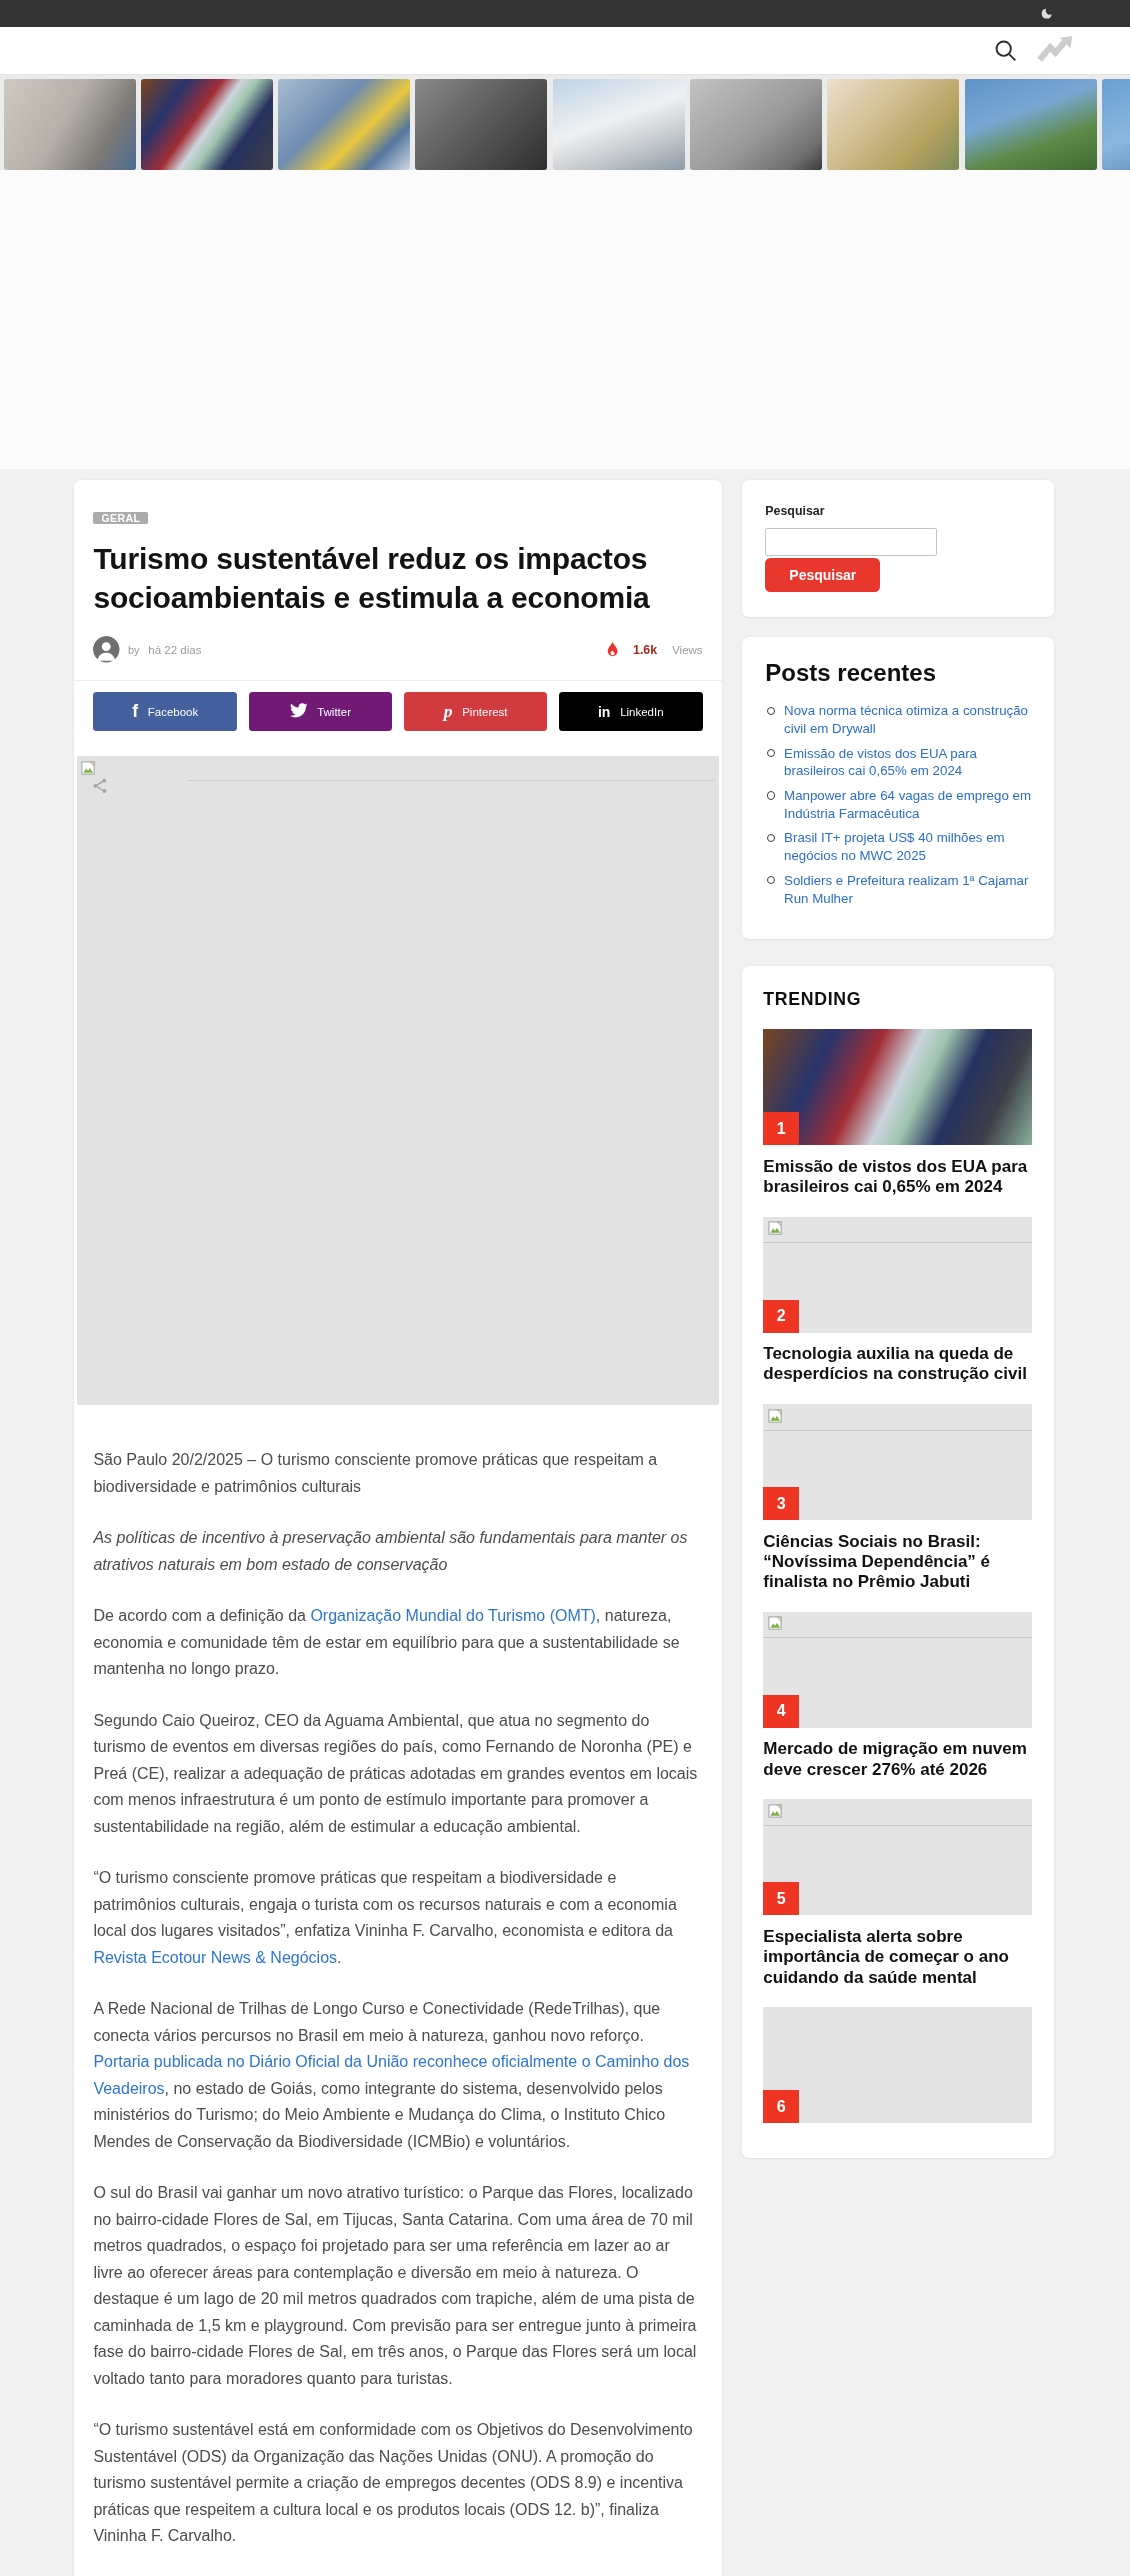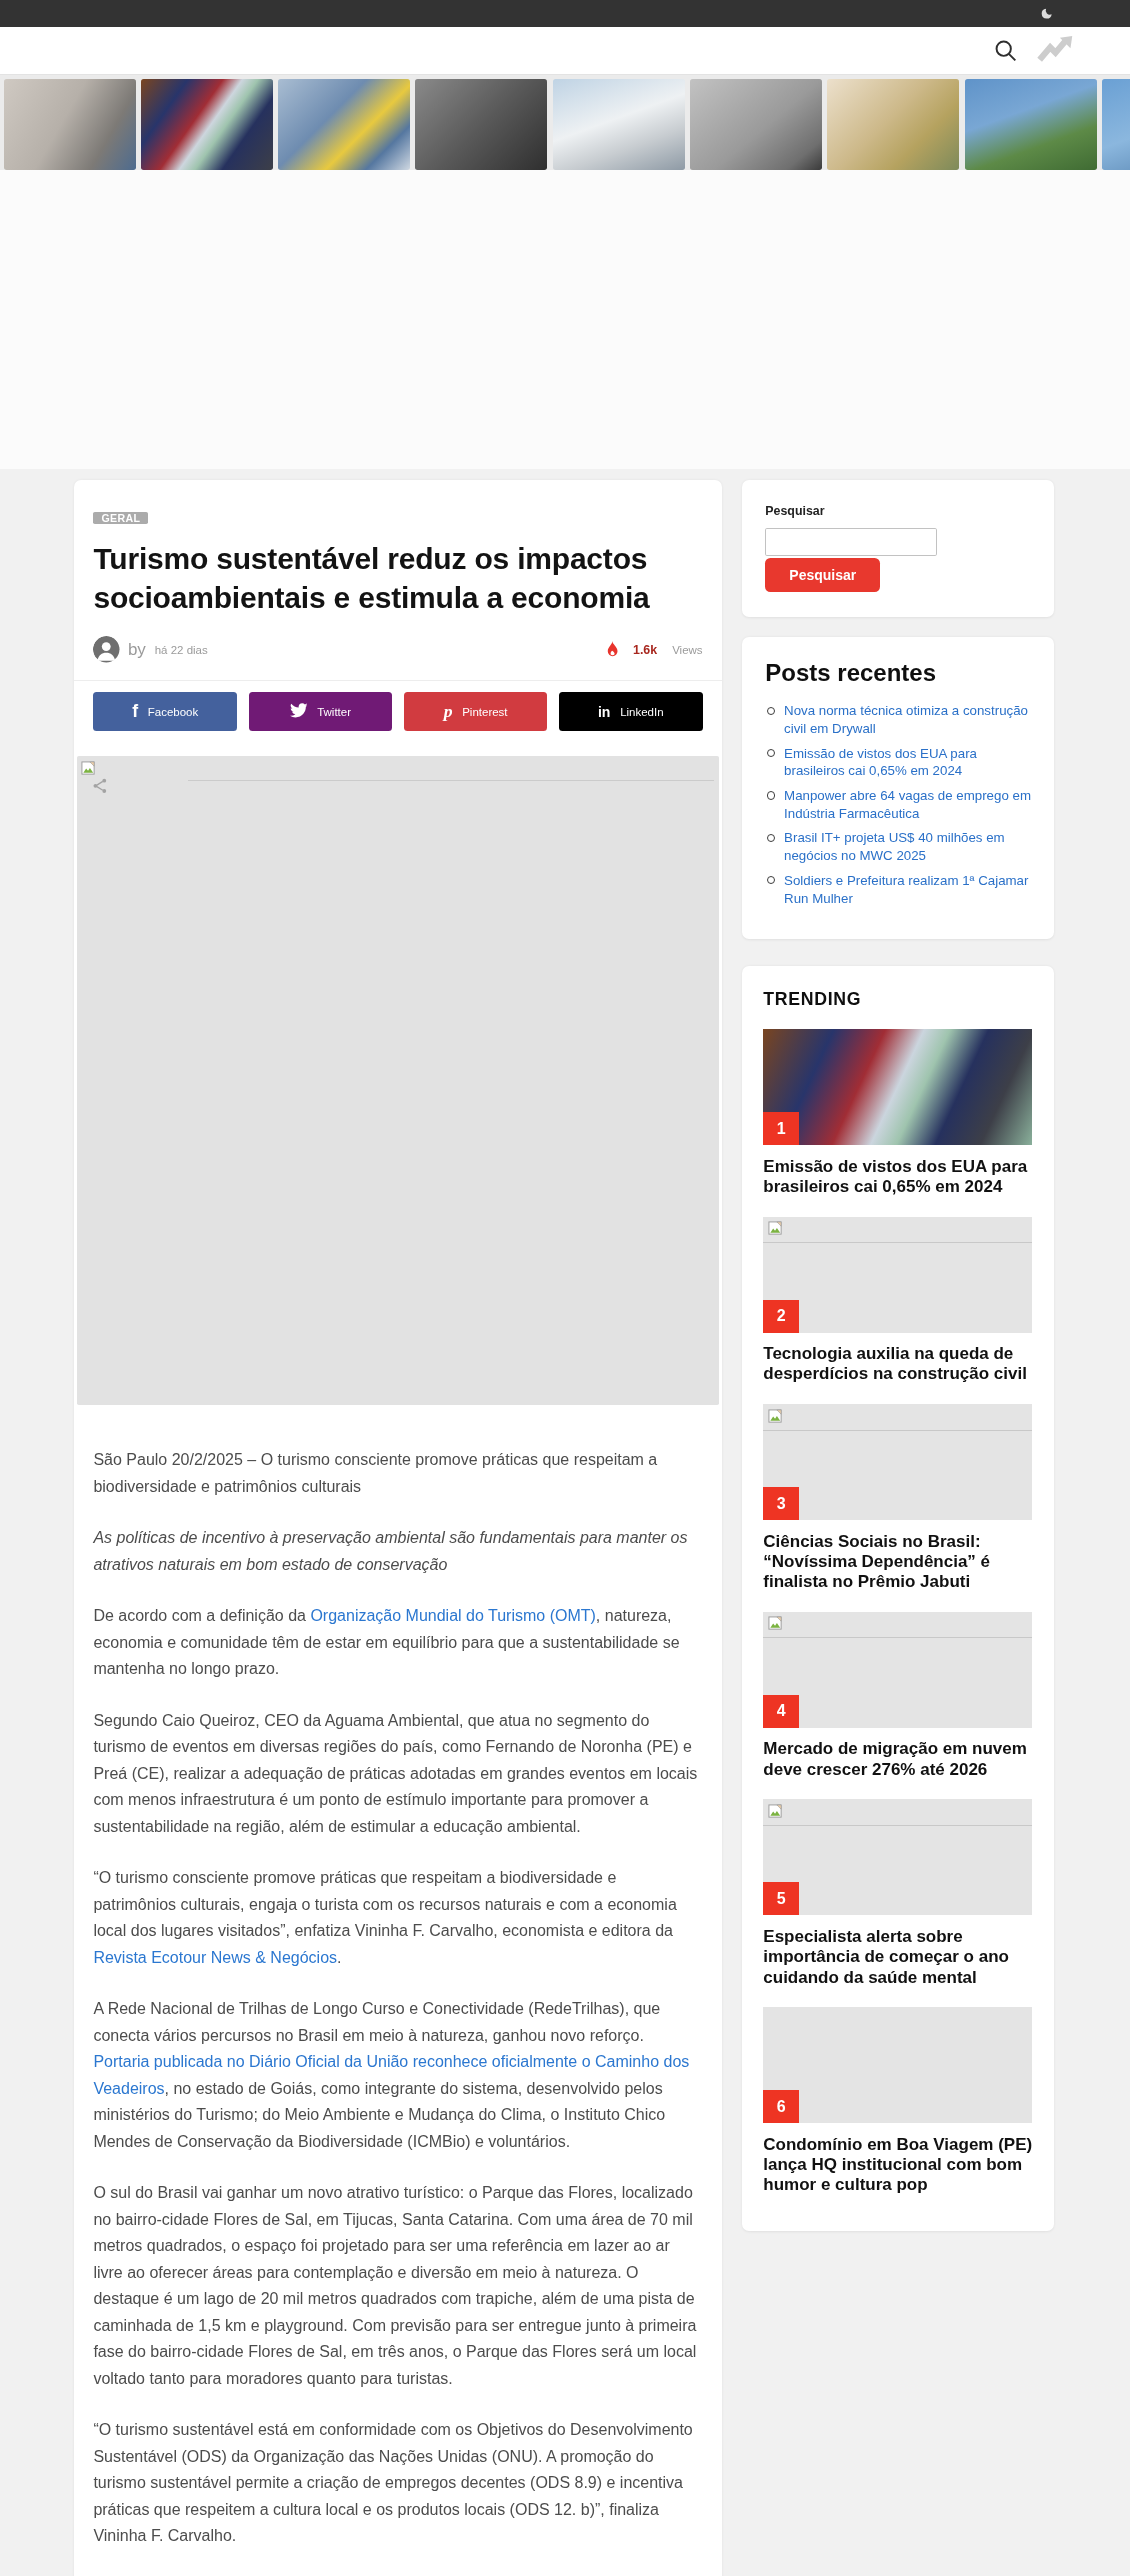--- a/index.html
+++ b/index.html
@@ -30,21 +30,21 @@
   .content { display:flex; align-items:flex-start; gap:20.3px; padding:11.5px 75px 0 74px; }
   .card { background:#ffffff; border-radius:7px; box-shadow:0 0.9px 2.7px rgba(0,0,0,.07); }
   .article { width:648px; }
   .sidebar { width:312px; flex:none; }
   
   .post-header { padding:29px 19.4px 0; }
   .cat-badge { display:inline-block; background:#ababab; color:#fff; font-size:10.6px; font-weight:700; letter-spacing:0.4px; padding:0 8px; border-radius:1.8px; text-decoration:none; }
   .post-title { font-size:30px; line-height:39px; font-weight:700; color:#131313; margin-top:14px; letter-spacing:-0.2px; }
   .meta { display:flex; align-items:center; margin-top:19.4px; }
   .avatar { width:26.5px; height:26.5px; border-radius:50%; overflow:hidden; flex:none; }
-  .meta .by { color:#9b9b9b; font-size:17px; margin-left:8px; }
+  .meta .by { color:#9b9b9b; font-size:11px; margin-left:8px; }
   .meta .date { color:#9b9b9b; font-size:11.5px; margin-left:8.8px; }
   .views { margin-left:auto; display:flex; align-items:center; gap:15px; }
   .views .count { color:#a8281f; font-weight:700; font-size:12.4px; }
   .views .vlabel { color:#9b9b9b; font-size:11.5px; }
   .share-row { border-top:0.9px solid #ededed; margin-top:17px; padding:11.5px 19.4px 12.4px; display:flex; gap:11.5px; }
   .share-btn { flex:1; height:39px; border:none; border-radius:3.5px; color:#fff; font-family:inherit; font-size:11.5px; display:flex; align-items:center; justify-content:center; gap:9.7px; cursor:pointer; }
   .share-btn .glyph { font-weight:700; font-size:17.7px; line-height:1; }
   .sb-fb { background:#44619d; }
   .sb-tw { background:#701a75; }
   .sb-pin { background:#d13b40; }
@@ -298,19 +298,18 @@
           </span>
           <span class="t-badge">5</span>
         </div>
         <div class="t-title">Especialista alerta sobre importância de começar o ano cuidando da saúde mental</div>
       </div>
 
       <div class="trend-item">
         <div class="t-img plain">
           <span class="t-badge">6</span>
         </div>
-        <div class="t-title">Condomínio em Boa Viagem (PE) lança HQ institucional com bom humor e cultura pop</div>
       </div>
 
     </div>
   </div>
 </div>
 
 
 </body></html>

